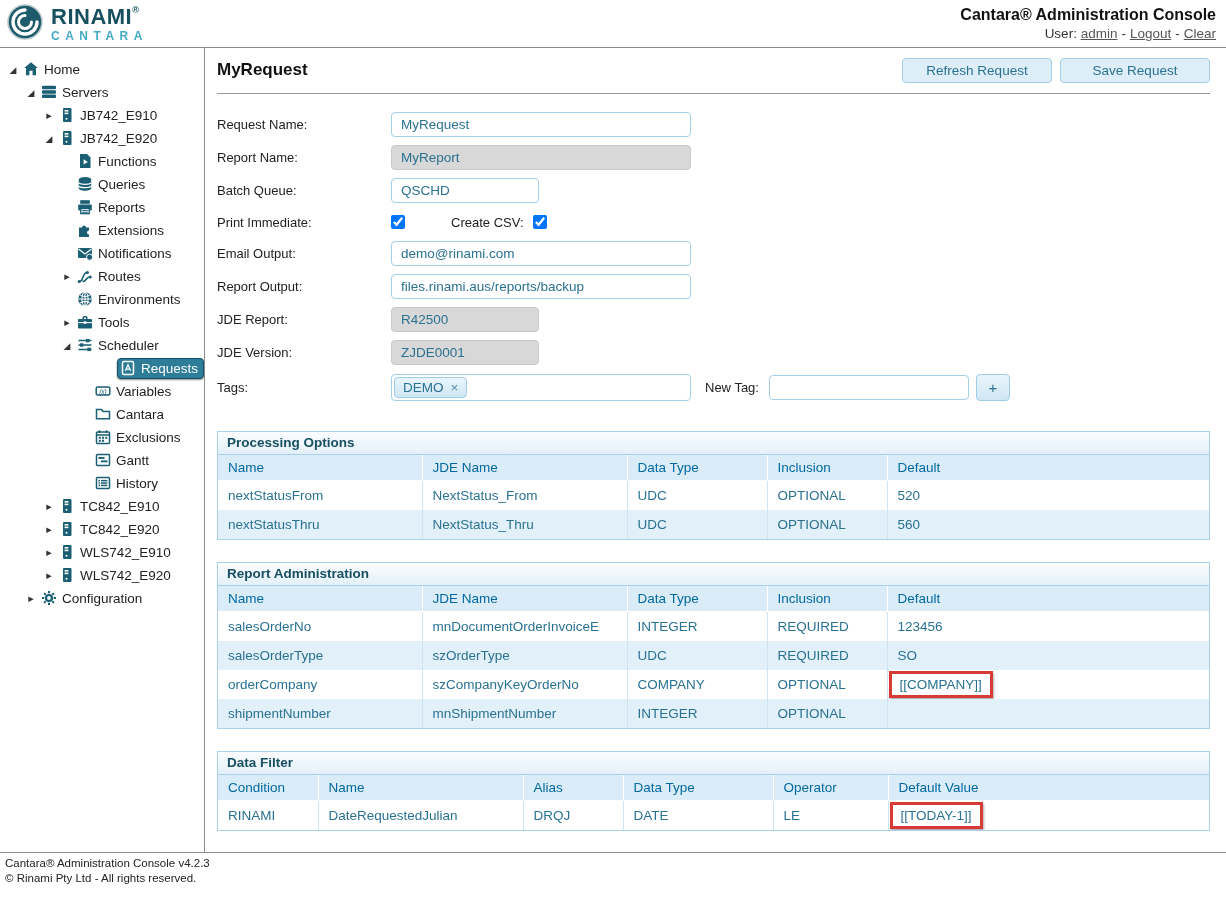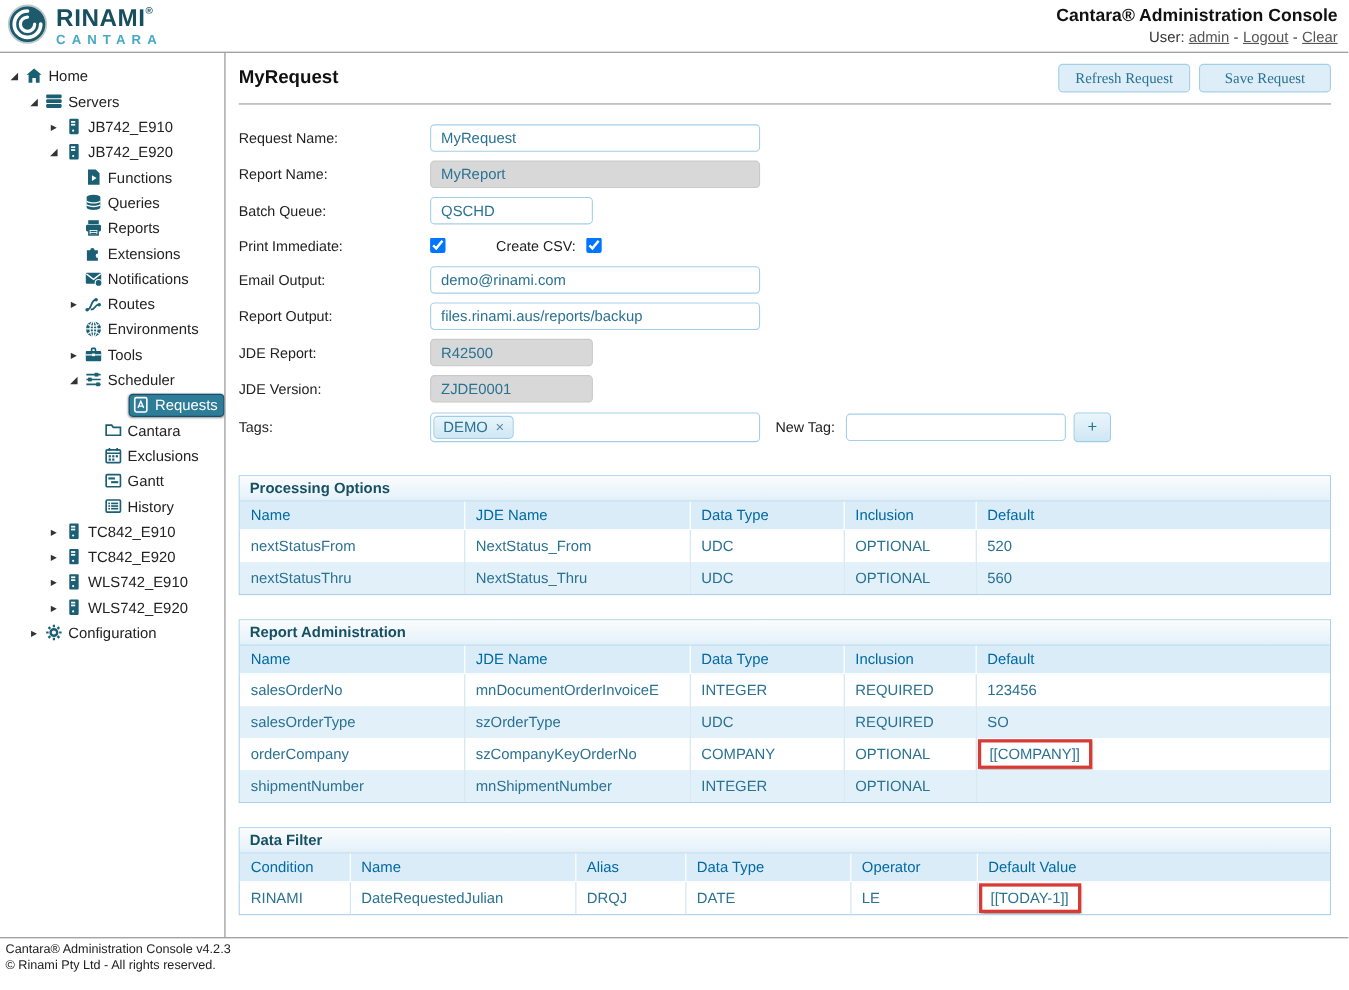--- a/index.html
+++ b/index.html
@@ -38,21 +38,21 @@
   .tree-item.selected .node{ background:#2e7d98; border:1px solid #14506a; border-radius:4px;
     color:#fff; box-shadow:0 1px 2px rgba(0,0,0,.45); }
   .tree-item.selected .tw-icon{ color:#fff; }
 
   
   .title-row{ display:flex; justify-content:space-between; align-items:flex-start;
     border-bottom:1px solid #999; padding-bottom:10px; }
   .page-title{ margin:2px 0 0; font-size:17px; font-weight:bold; color:#111; }
   .btns{ display:flex; gap:8px; }
   .btn{ background:#ddeef8; border:1px solid #a5cfe7; border-radius:4px; color:#2a7292;
-    font-size:13.5px; font-family:Liberation Serif, serif; padding:4px 0; width:120px; text-align:center; cursor:pointer; }
+    font-size:13.5px; font-family:Liberation Sans, sans-serif; padding:4px 0; width:150px; text-align:center; cursor:pointer; }
 
   
   .form{ margin-top:14px; }
   .frow{ display:flex; align-items:center; height:33px; }
   .flab{ width:174px; flex:none; color:#222; }
   .inp{ height:25px; border:1px solid #a5cfe7; border-radius:4px; padding:0 9px;
     color:#2a7292; font-size:13.5px; font-family:inherit; background:#fff; }
   .w300{ width:300px; } .w180{ width:148px; } .w200{ width:200px; }
   .inp.dis{ background:#d8d8d8; border-color:#c9c9c9; }
   input[type=checkbox]{ width:14px; height:14px; margin:0; }
@@ -308,20 +308,32 @@
             </svg>
           </span>
           <span>Requests</span>
         </span>
       </div>
       <div class="tree-item" style="padding-left: 78px;">
         <span class="tw-arrow"></span>
         <span class="node">
           <span class="tw-icon">
             <svg viewBox="0 0 16 16">
+              <rect x="1.2" y="4" width="13.6" height="8" rx="1.5" fill="none" stroke="currentColor" stroke-width="1.5"></rect>
+              <text x="8" y="10.6" font-size="6.5" text-anchor="middle" fill="currentColor" font-style="italic">(x)</text>
+            </svg>
+          </span>
+          <span>Variables</span>
+        </span>
+      </div>
+      <div class="tree-item" style="padding-left: 78px;">
+        <span class="tw-arrow"></span>
+        <span class="node">
+          <span class="tw-icon">
+            <svg viewBox="0 0 16 16">
               <path d="M1.5 3.5h5L8 5.5h6.5v7.2H1.5Z" fill="none" stroke="currentColor" stroke-width="1.5"></path>
             </svg>
           </span>
           <span>Cantara</span>
         </span>
       </div>
       <div class="tree-item" style="padding-left: 78px;">
         <span class="tw-arrow"></span>
         <span class="node">
           <span class="tw-icon">

